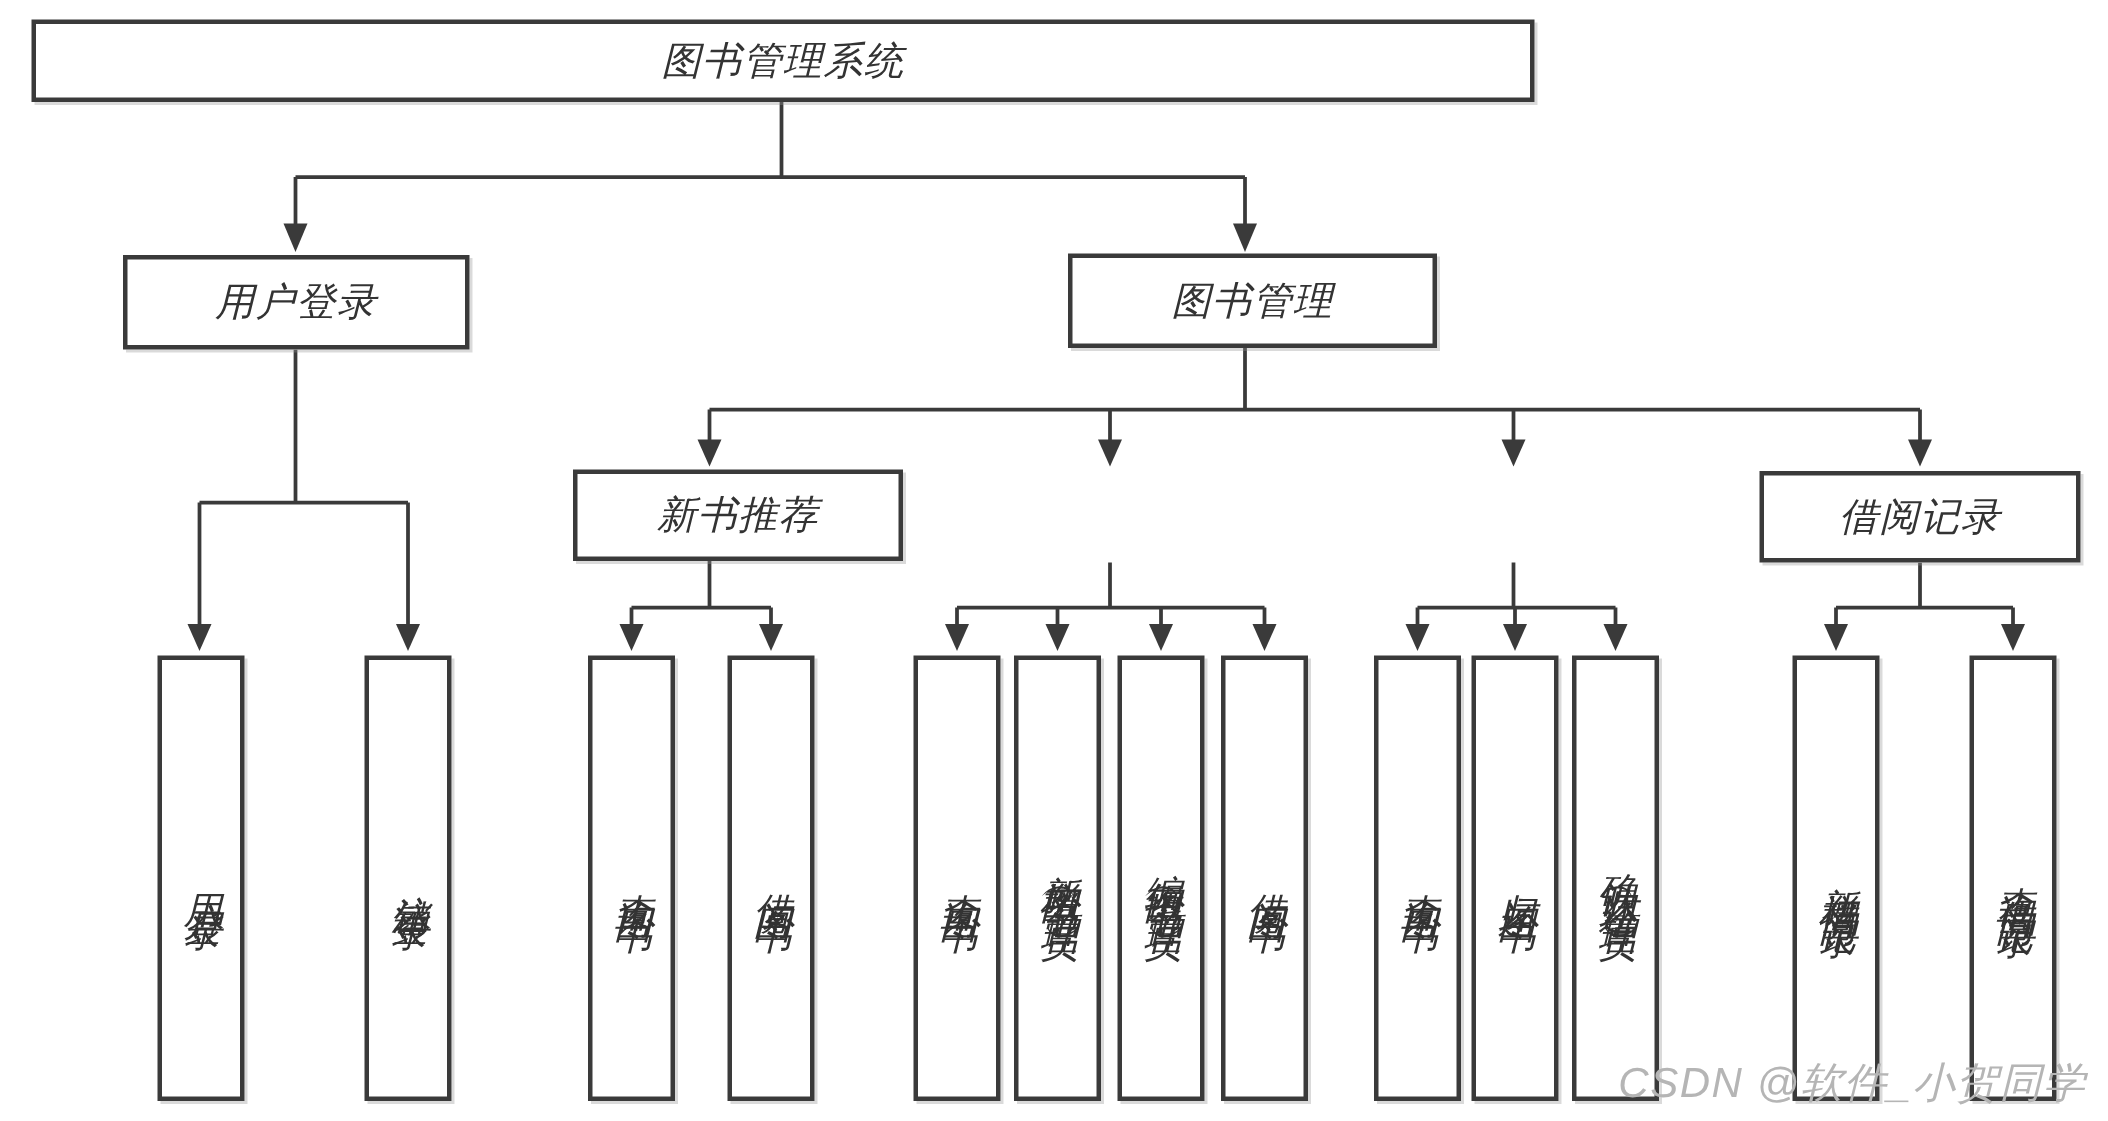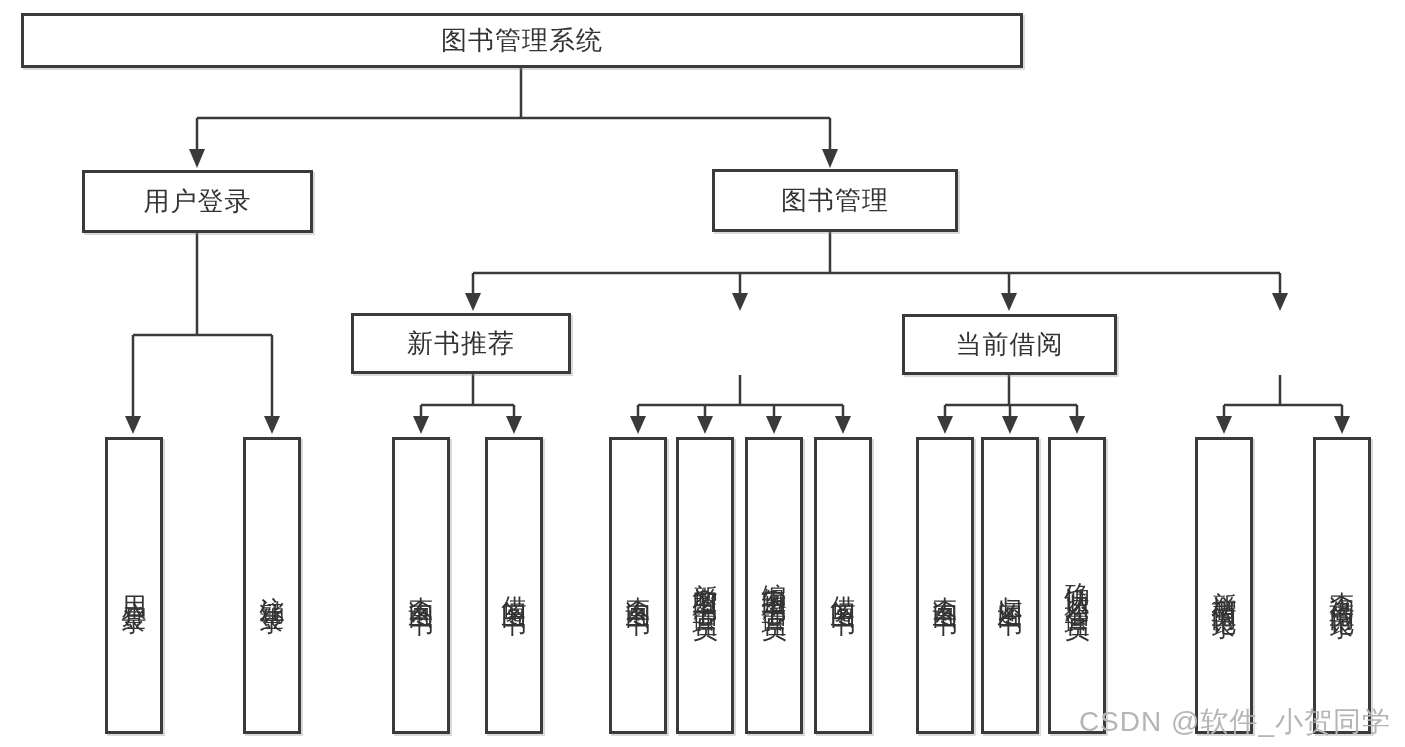--- a/index.html
+++ b/index.html
@@ -7,20 +7,21 @@
     padding: 0;
     background: #ffffff;
     font-family: "Liberation Sans", "DejaVu Sans", sans-serif;
   }
   #stage {
     position: relative;
     width: 1405px;
     height: 747px;
     background: #ffffff;
     overflow: hidden;
+    font-style: italic;
   }
   #connectors {
     position: absolute;
     left: 0; top: 0;
     width: 1405px;
     height: 747px;
   }
   #connectors path {
     stroke: #3a3a3a;
     stroke-width: 2.5;
@@ -131,25 +132,25 @@
     <span class="hlabel">图书管理系统</span>
   </div>
 
   <div class="node lvl2" style="left:82px; top:170px; width:231px;">
     <span class="hlabel">用户登录</span>
   </div>
   <div class="node lvl2" style="left:712px; top:169px; width:246px;">
     <span class="hlabel">图书管理</span>
   </div>
 
-  <div class="node lvl3" style="left:351px; top:313px; width:220px;">
+  <div class="node lvl3" style="left:382px; top:313px; width:220px;">
     <span class="hlabel">新书推荐</span>
   </div>
-  <div class="node lvl3" style="left:902px; top:314px; width:215px;">
-    <span class="hlabel">当前借阅</span>
+  <div class="node lvl3" style="left:1173px; top:314px; width:214px;">
+    <span class="hlabel">借阅记录</span>
   </div>
 
   <div class="node leaf" style="left:105px;">
     <span class="vtext">用户登录</span>
   </div>
   <div class="node leaf" style="left:243px;">
     <span class="vtext">注销登录</span>
   </div>
   <div class="node leaf" style="left:392px;">
     <span class="vtext">查询图书</span>

